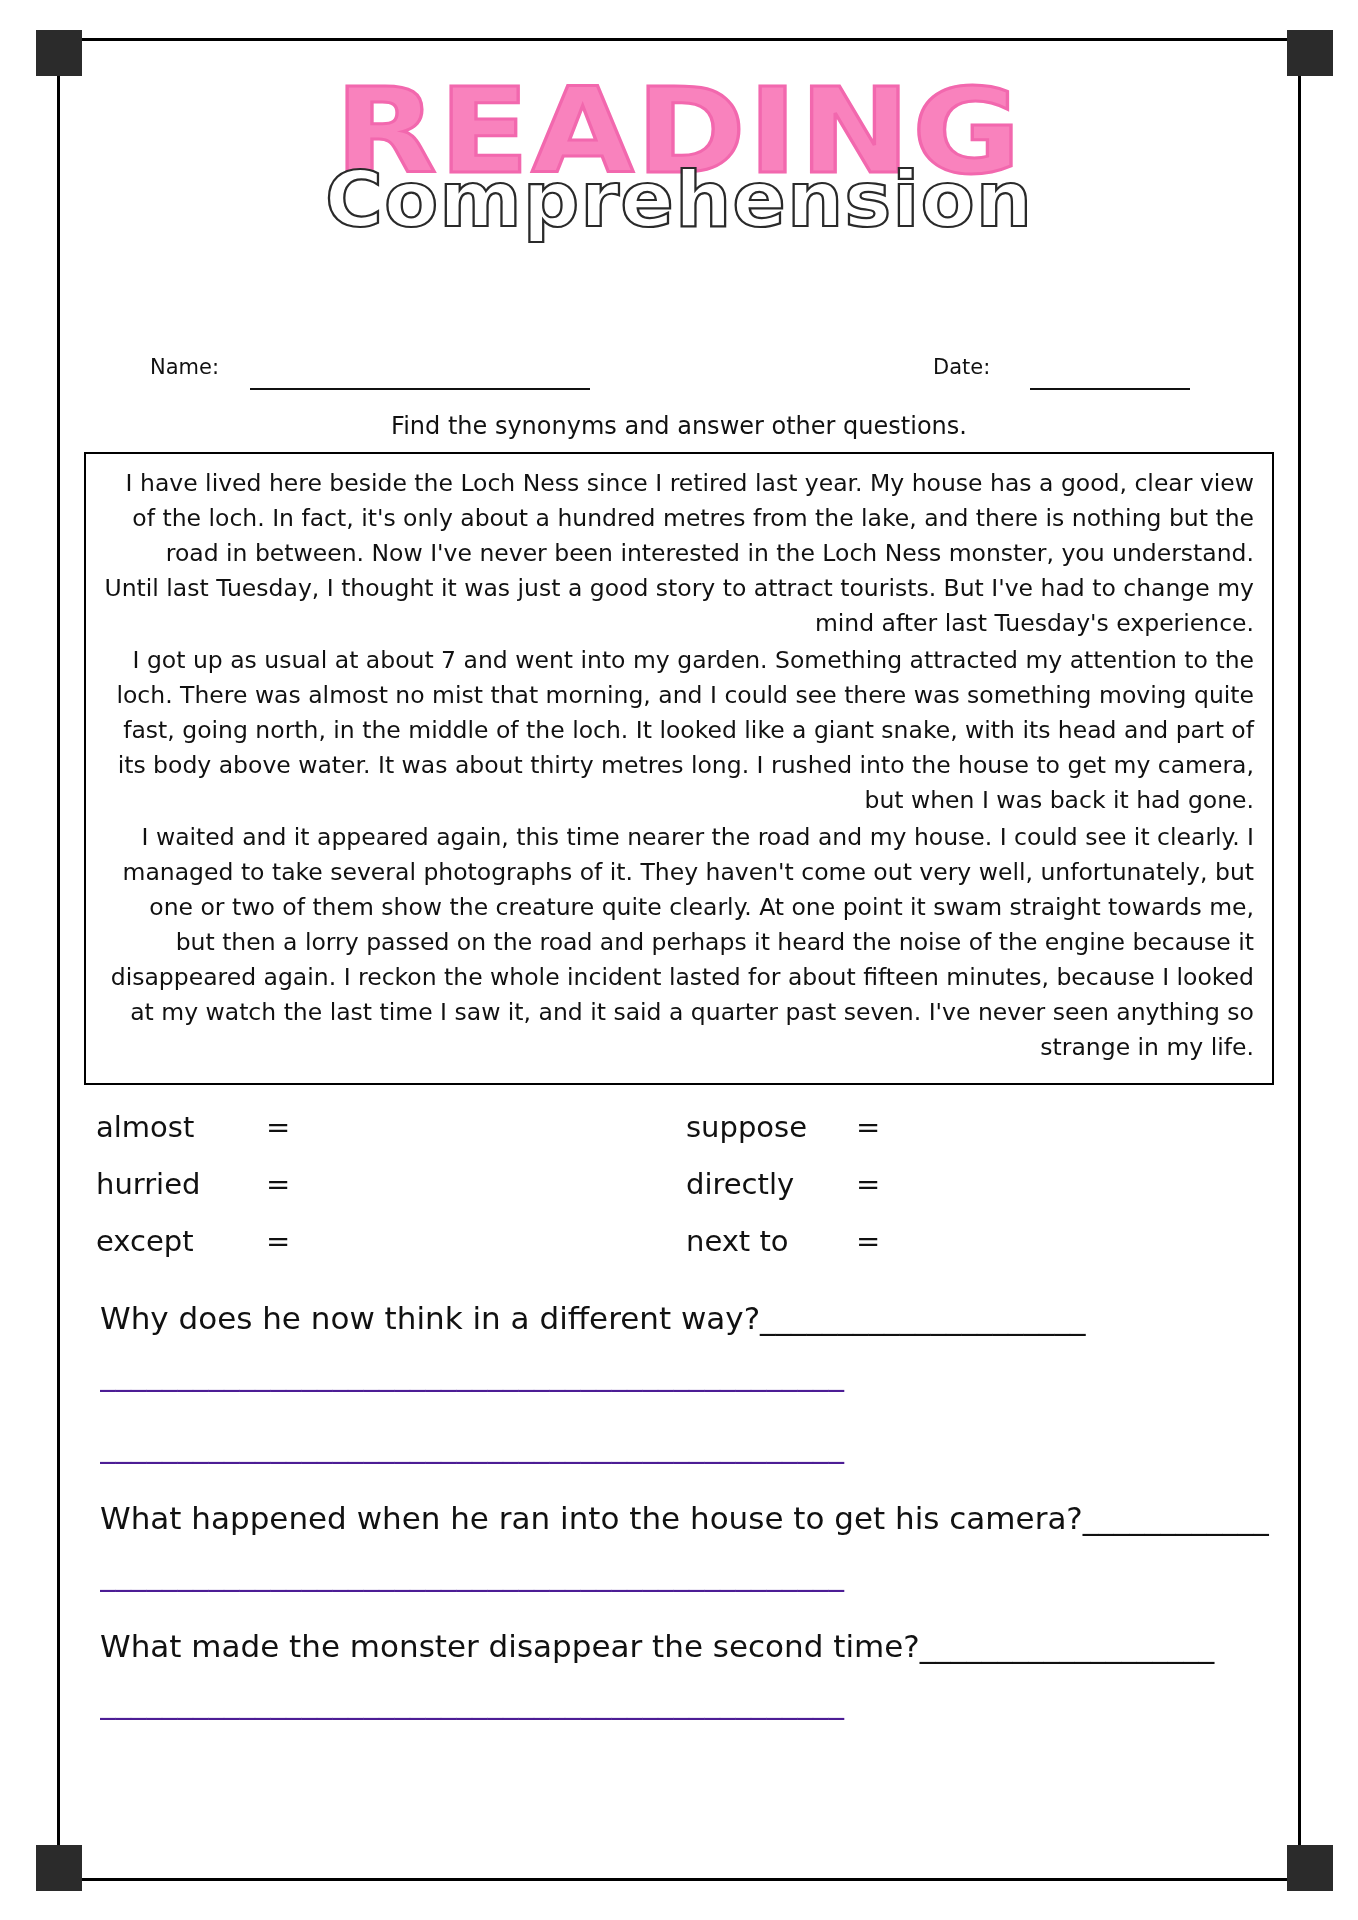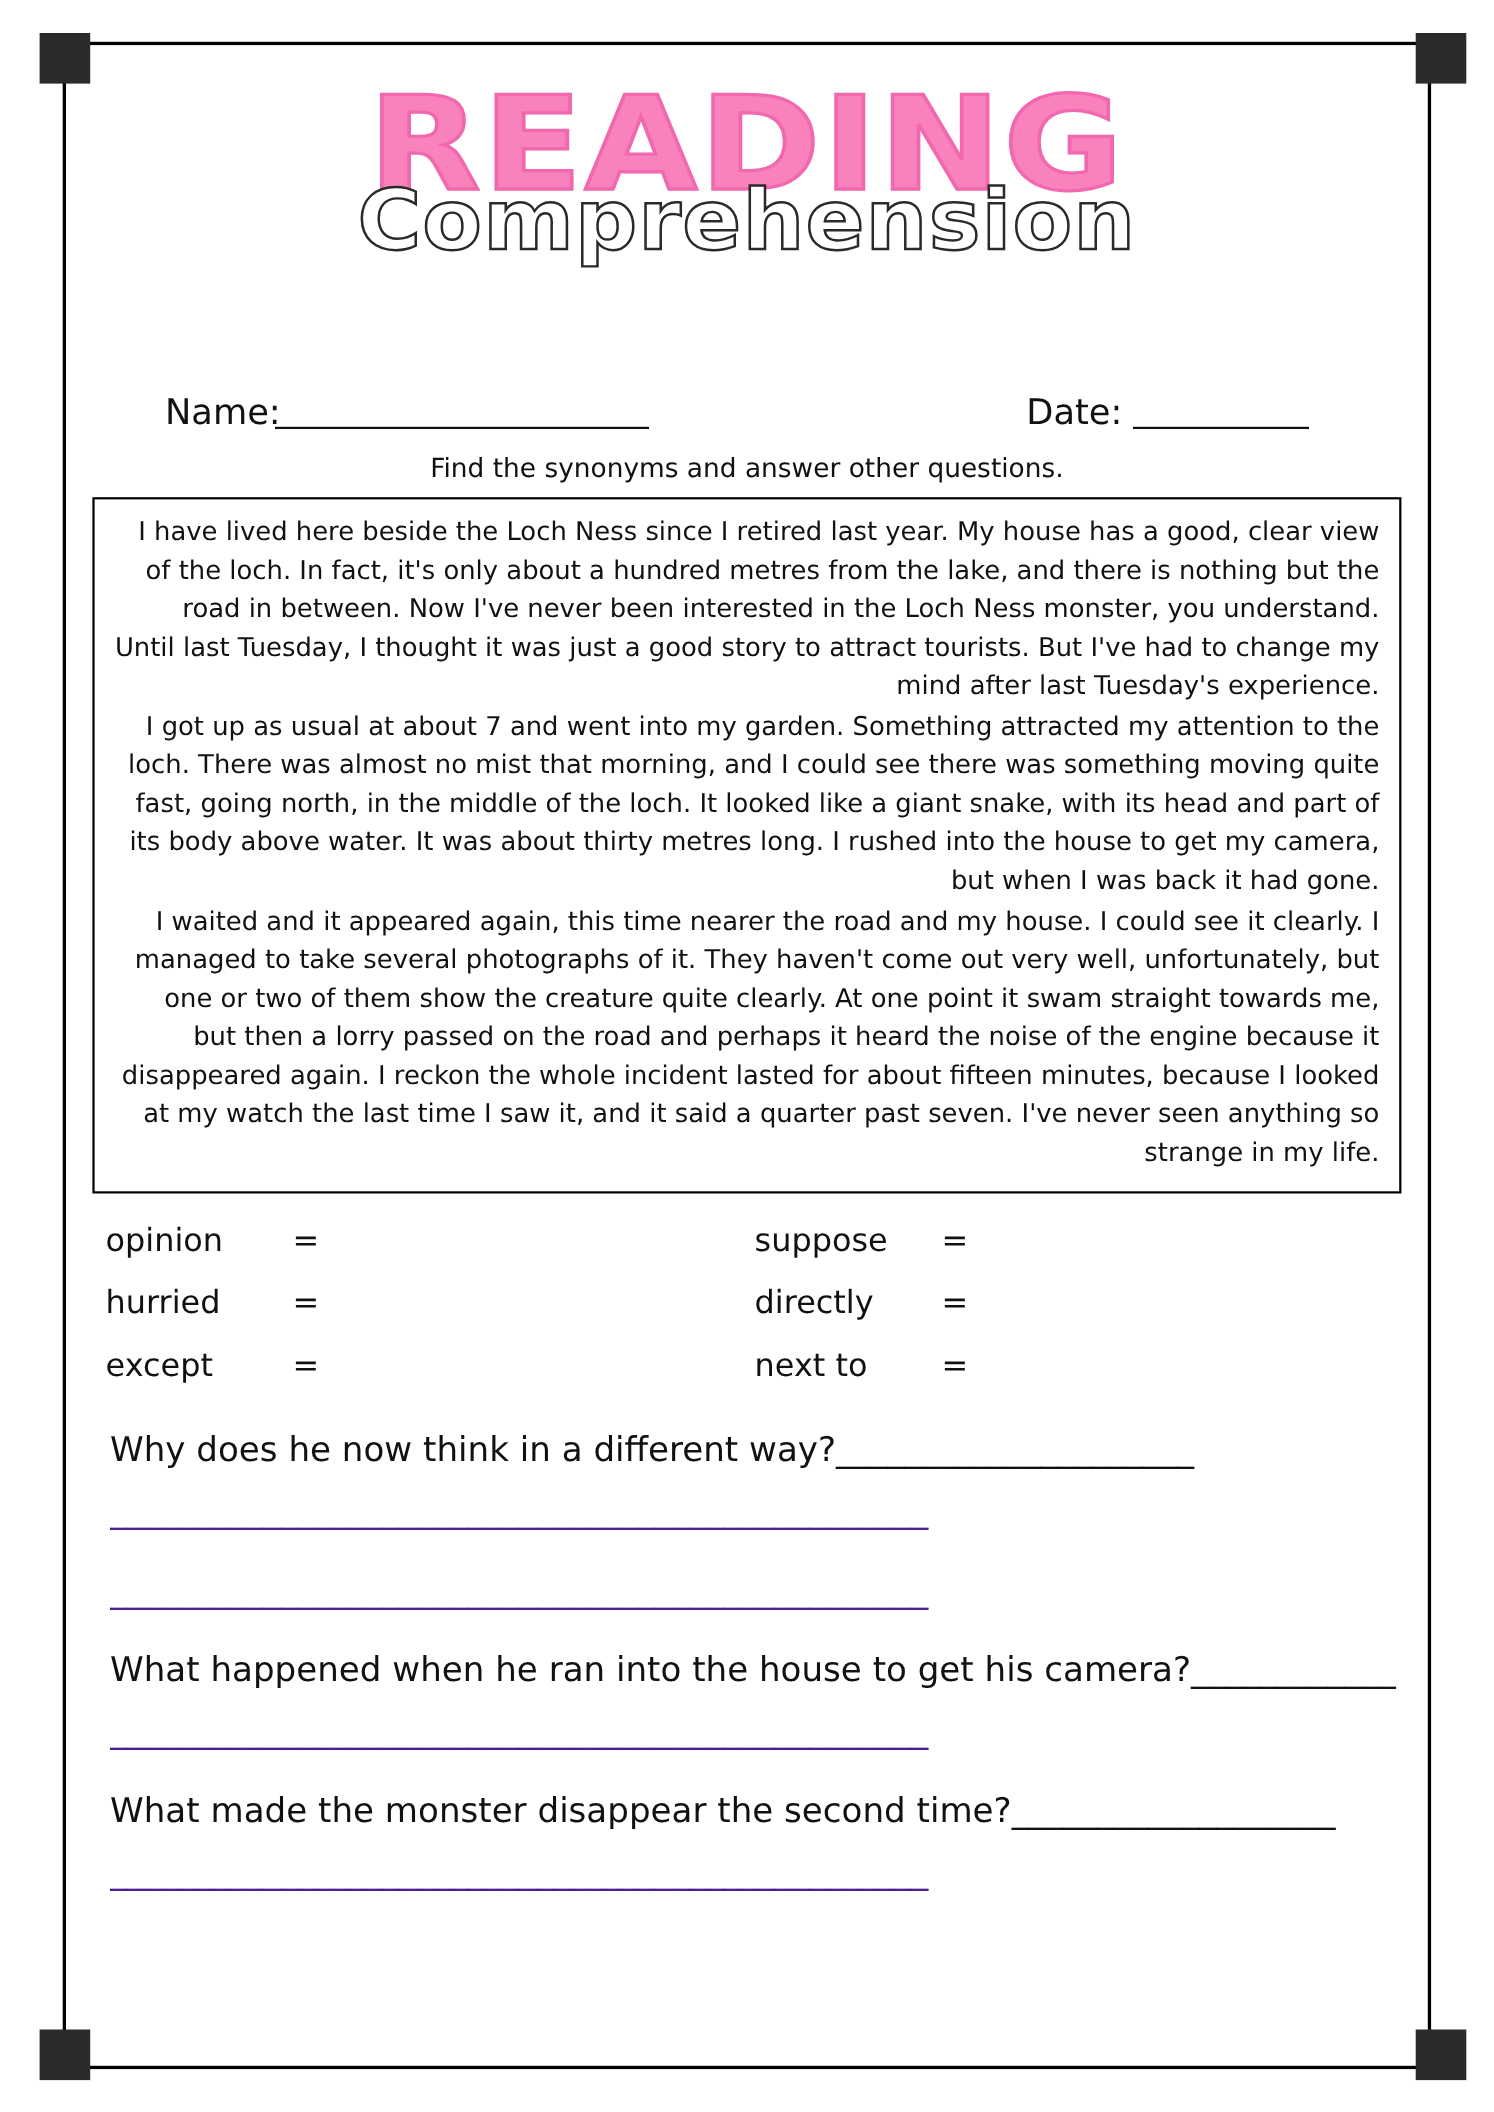--- a/index.html
+++ b/index.html
@@ -78,21 +78,21 @@
   }
 
   
   .namedate {
     position: absolute;
     left: 140px;
     top: 355px;
     width: 1090px;
     height: 40px;
     font-family: "DejaVu Sans", sans-serif;
-    font-size: 32px;
+    font-size: 21px;
     color: #111;
   }
   .nd-name-label { position: absolute; left: 10px; top: 0; }
   .nd-name-line {
     position: absolute; left: 110px; top: 33px;
     width: 340px; border-bottom: 2.5px solid #111;
   }
   .nd-date-label { position: absolute; left: 793px; top: 0; }
   .nd-date-line {
     position: absolute; left: 890px; top: 33px;
@@ -208,21 +208,21 @@
 
   <div class="passage-box">
     <p>I have lived here beside the Loch Ness since I retired last year. My house has a good, clear view of the loch. In fact, it's only about a hundred metres from the  lake, and there is nothing but the road in between. Now I've never been interested in the Loch Ness monster, you understand. Until last Tuesday, I thought it was just a good story to attract tourists. But I've had to change my mind after last Tuesday's experience.</p>
     <p>I got up as usual at about 7 and went into my garden. Something attracted my attention to the loch. There was almost no mist that morning, and I could see there was something moving quite fast, going north, in the middle of the loch. It looked like a giant snake, with its head and part of its body above water. It was about thirty metres long. I rushed into the house to get my camera, but when I was back it had gone.</p>
     <p>I waited and it appeared again, this time nearer the road and my house. I could see it clearly. I managed to take several photographs of it. They haven't come out very well, unfortunately, but one or two of them show the creature quite clearly. At one point it swam straight towards me, but then a lorry passed on the road and perhaps it heard the noise of the engine because it disappeared again. I reckon the whole incident lasted for about fifteen minutes, because I looked at my watch the last time I saw it, and it said a quarter past seven. I've never seen anything so strange in my life.</p>
   </div>
 
   <div class="synonyms">
     <div class="syn-row">
       <div class="syn-cell">
-        <span class="syn-word">opinion</span>
+        <span class="syn-word">almost</span>
         <span class="syn-eq">=</span>
         <span class="syn-blank"></span>
       </div>
       <div class="syn-cell">
         <span class="syn-word">suppose</span>
         <span class="syn-eq">=</span>
         <span class="syn-blank"></span>
       </div>
     </div>
     <div class="syn-row">

